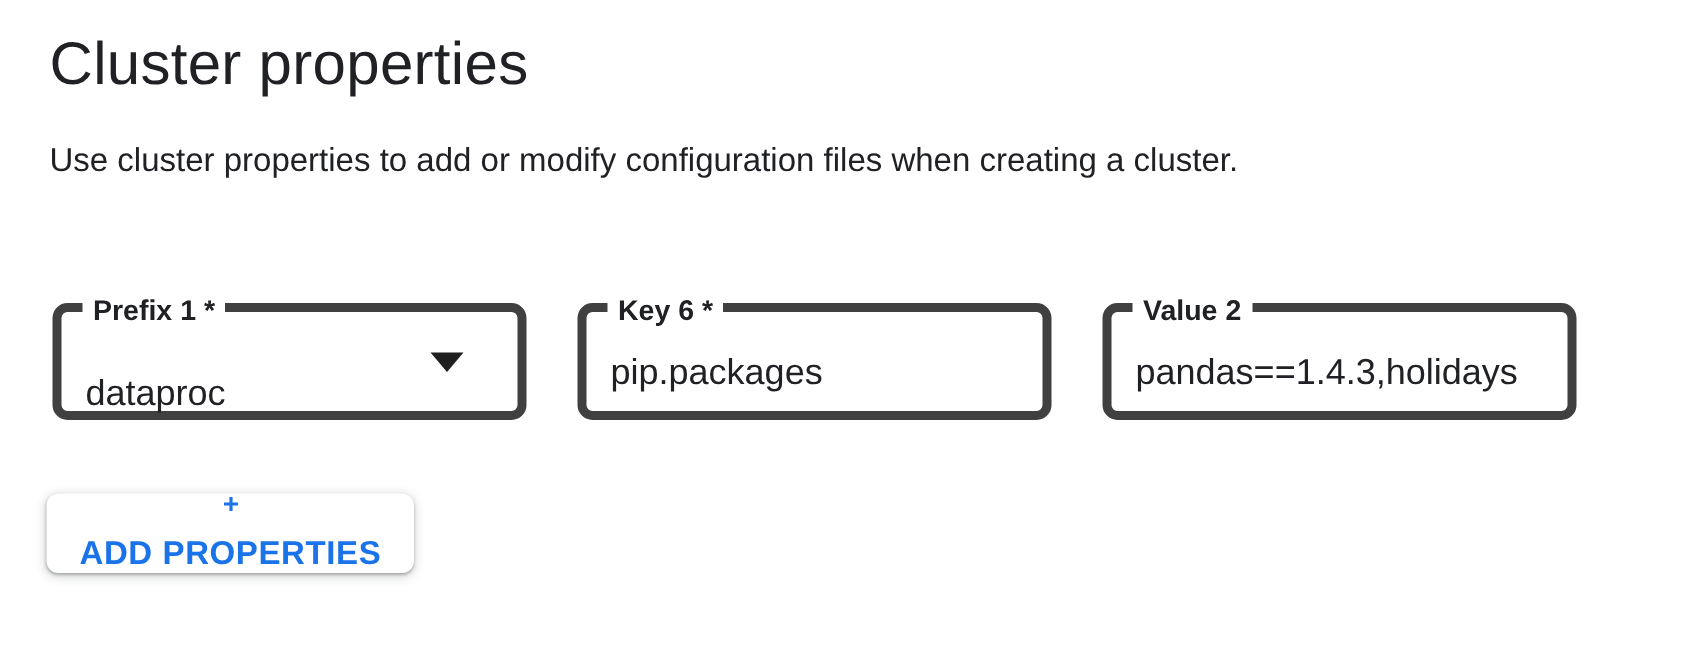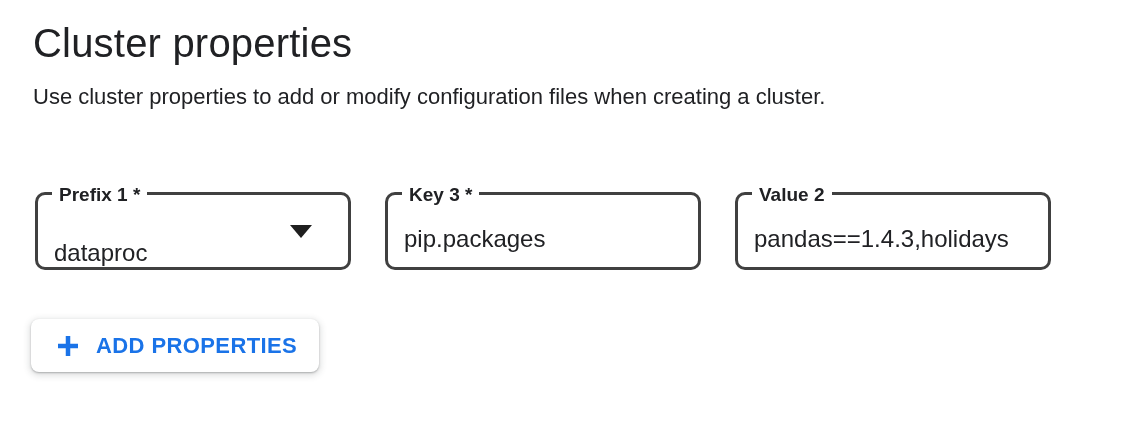--- a/index.html
+++ b/index.html
@@ -19,37 +19,37 @@
   }
   .page-title {
     margin: 0;
     font-size: 40px;
     line-height: 46px;
     font-weight: 400;
     letter-spacing: 0.2px;
     color: #202124;
   }
   .page-desc {
-    margin: 17px 0 0 0;
+    margin: 27px 0 0 0;
     font-size: 22px;
     line-height: 28px;
     font-weight: 400;
     color: #202124;
   }
   .fields-row {
     display: flex;
     gap: 34px;
     margin: 81px 0 0 2px;
   }
   .field {
     position: relative;
     width: 316px;
     height: 78px;
     box-sizing: border-box;
-    border: 3px solid #404040;
+    border: 6px solid #404040;
     border-radius: 10px;
     background: #ffffff;
     display: flex;
     align-items: center;
   }
   .field-label {
     position: absolute;
     top: -12px;
     left: 14px;
     background: #ffffff;
@@ -97,20 +97,21 @@
     align-items: center;
     gap: 13px;
     margin: 49px 0 0 -2px;
     height: 53px;
     padding: 0 22px;
     border: none;
     border-radius: 8px;
     background: #ffffff;
     box-shadow: 0 1px 2px rgba(60,64,67,0.35), 0 2px 6px 2px rgba(60,64,67,0.15);
     cursor: pointer;
+    flex-direction: column;
   }
   .add-btn-label {
     font-size: 22px;
     font-weight: 700;
     letter-spacing: 0.4px;
     color: #1a73e8;
     white-space: nowrap;
   }
   .plus-icon {
     display: block;
@@ -127,21 +128,21 @@
 
   <div class="fields-row">
 
     <div class="field">
       <span class="field-label">Prefix 1 *</span>
       <span class="field-value">dataproc</span>
       <span class="caret"></span>
     </div>
 
     <div class="field">
-      <span class="field-label">Key 3 *</span>
+      <span class="field-label">Key 6 *</span>
       <input type="text" value="pip.packages" style="">
     </div>
 
     <div class="field">
       <span class="field-label">Value 2</span>
       <input type="text" value="pandas==1.4.3,holidays" style="">
     </div>
 
   </div>
 

